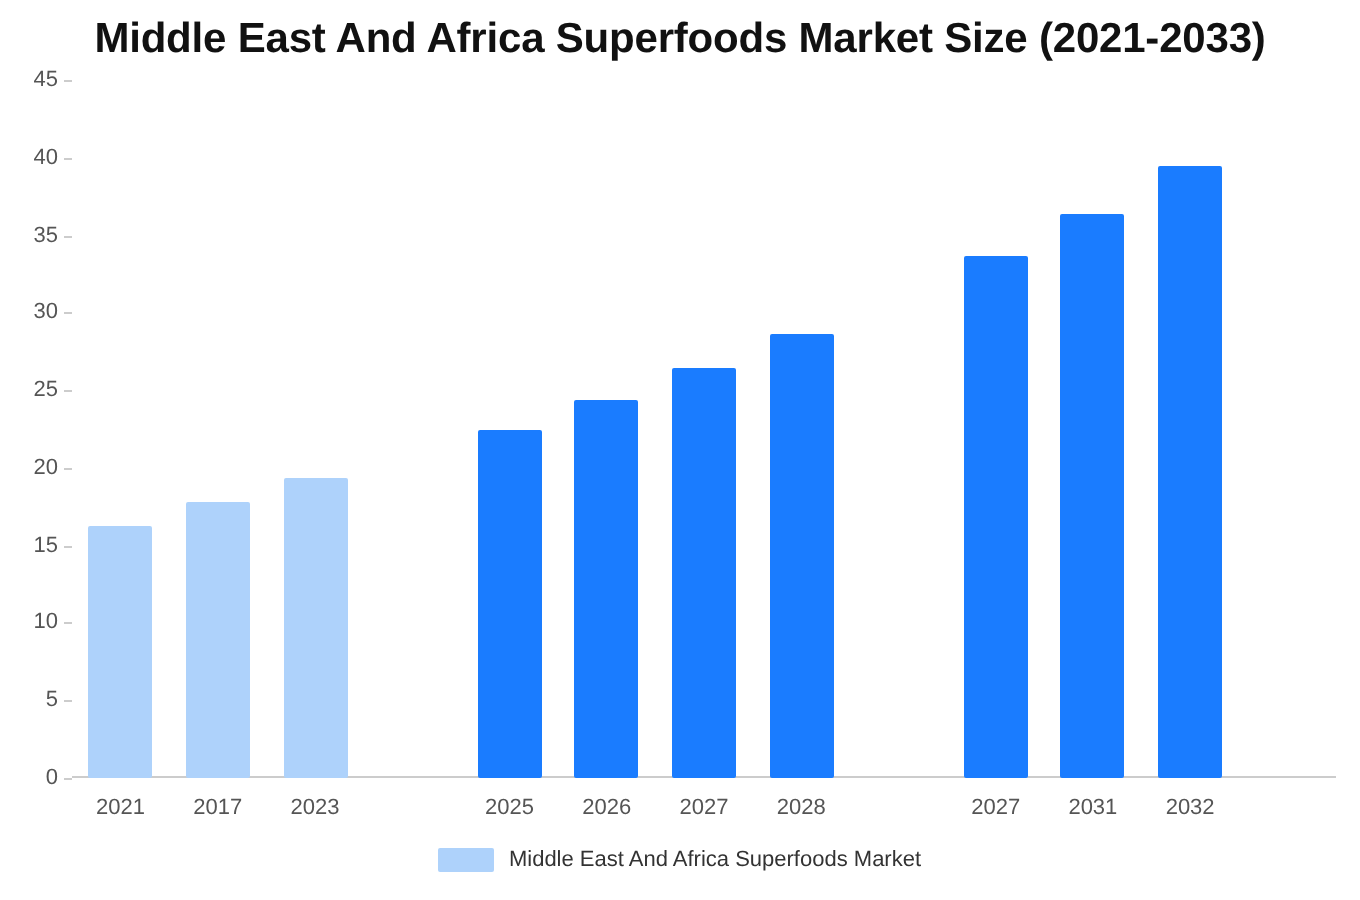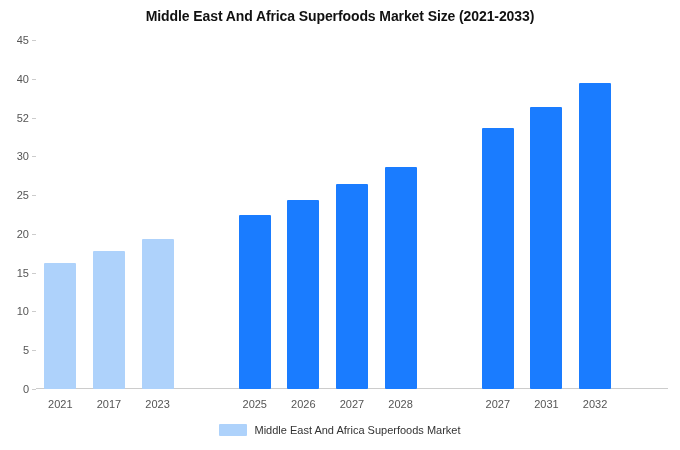--- a/index.html
+++ b/index.html
@@ -17,21 +17,21 @@
     position: relative;
     width: 680px;
     height: 450px;
   }
   #chart-title {
     position: absolute;
     top: 8px;
     left: 0;
     width: 680px;
     text-align: center;
-    font-size: 14px;
+    font-size: 21px;
     font-weight: bold;
     color: #111111;
     letter-spacing: -0.1px;
   }
   
   #plot {
     position: absolute;
     left: 36px;
     top: 40px;
     width: 632px;
@@ -155,21 +155,21 @@
         <div style="position: absolute; left: 0px; top: 155.111px; width: 100%; height: 0px;">
           <div class="ytick-mark"></div>
           <div class="ytick-label">25</div>
         </div>
         <div style="position: absolute; left: 0px; top: 116.333px; width: 100%; height: 0px;">
           <div class="ytick-mark"></div>
           <div class="ytick-label">30</div>
         </div>
         <div style="position: absolute; left: 0px; top: 77.5556px; width: 100%; height: 0px;">
           <div class="ytick-mark"></div>
-          <div class="ytick-label">52</div>
+          <div class="ytick-label">35</div>
         </div>
         <div style="position: absolute; left: 0px; top: 38.7778px; width: 100%; height: 0px;">
           <div class="ytick-mark"></div>
           <div class="ytick-label">40</div>
         </div>
         <div style="position: absolute; left: 0px; top: 0px; width: 100%; height: 0px;">
           <div class="ytick-mark"></div>
           <div class="ytick-label">45</div>
         </div>
       </div>

